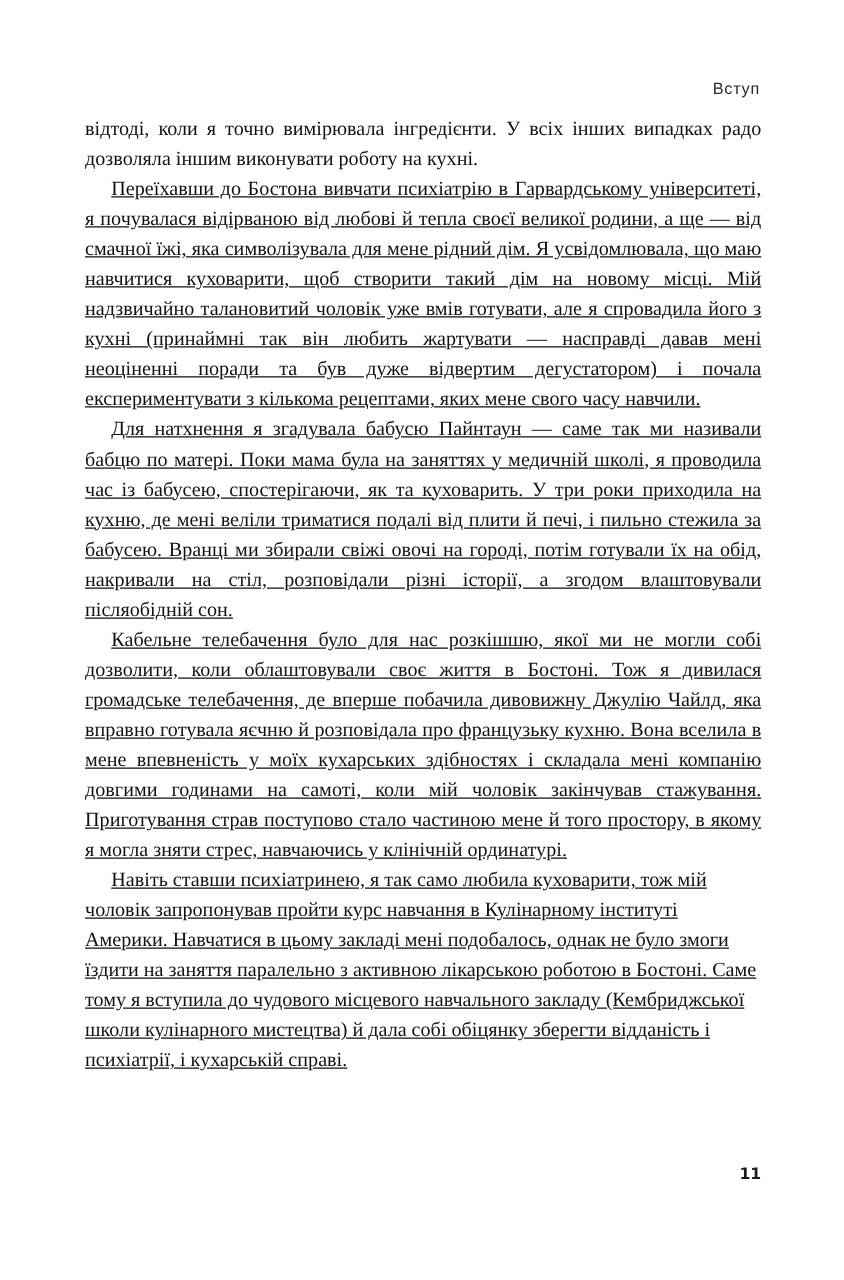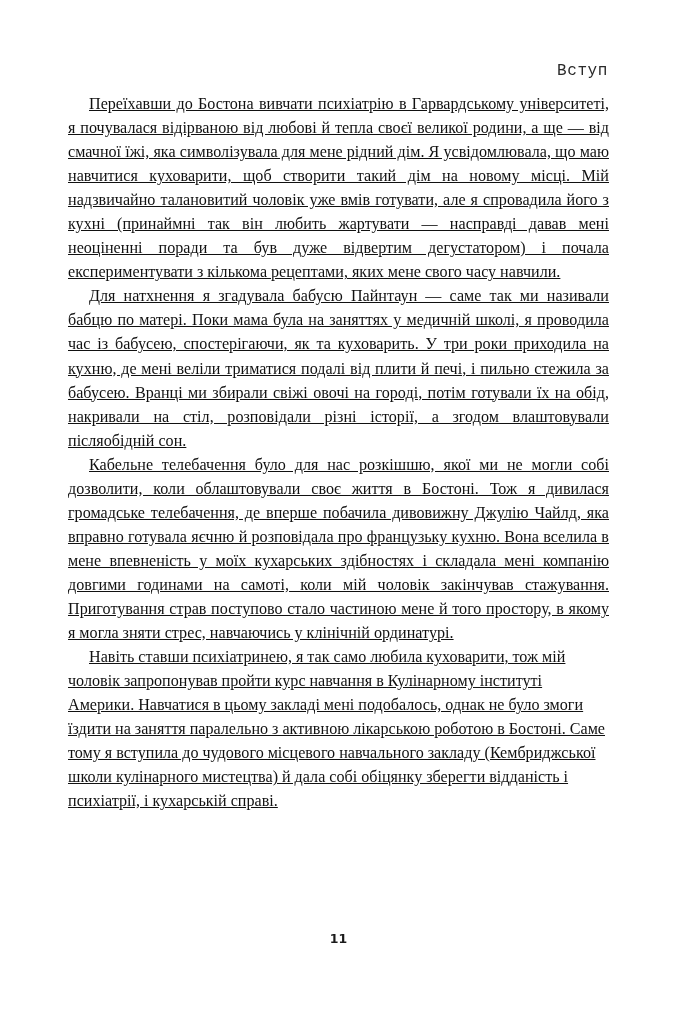--- a/index.html
+++ b/index.html
@@ -18,22 +18,22 @@
     box-sizing: border-box;
   }
 
   
   .running-head {
     position: absolute;
     top: 64px;
     left: 68px;
     width: 540px;
     text-align: right;
-    font-family: Liberation Mono, monospace;
-    font-size: 16px;
+    font-family: Liberation Sans, sans-serif;
+    font-size: 13px;
     letter-spacing: 0.6px;
     color: #2a2a2a;
     line-height: 14px;
     white-space: nowrap;
   }
 
   
   .text-block {
     position: absolute;
     top: 92px;
@@ -59,36 +59,37 @@
   .para:last-child {
     text-align: left;
   }
 
   
   .folio {
     position: absolute;
     top: 931px;
     left: 68px;
     width: 541px;
-    text-align: center;
+    text-align: right;
     font-family: "DejaVu Sans", "Liberation Sans", sans-serif;
     font-size: 12.5px;
     font-weight: 700;
     color: #1a1a1a;
     line-height: 15px;
   }
 </style>
 </head>
 <body>
 
 <div class="page">
 
   <div class="running-head">Вступ</div>
 
   <div class="text-block">
+    <p class="para">відтоді, коли я точно вимірювала інгредієнти. У всіх інших випадках радо дозволяла іншим виконувати роботу на кухні.</p>
     <p class="para indent">Переїхавши до Бостона вивчати психіатрію в Гарвардському університеті, я почувалася відірваною від любові й тепла своєї великої родини, а ще — від смачної їжі, яка символізувала для мене рідний дім. Я усвідомлювала, що маю навчитися куховарити, щоб створити такий дім на новому місці. Мій надзвичайно талановитий чоловік уже вмів готувати, але я спровадила його з кухні (принаймні так він любить жартувати — насправді давав мені неоціненні поради та був дуже відвертим дегустатором) і почала експериментувати з кількома рецептами, яких мене свого часу навчили.</p>
     <p class="para indent">Для натхнення я згадувала бабусю Пайнтаун — саме так ми називали бабцю по матері. Поки мама була на заняттях у медичній школі, я проводила час із бабусею, спостерігаючи, як та куховарить. У три роки приходила на кухню, де мені веліли триматися подалі від плити й печі, і пильно стежила за бабусею. Вранці ми збирали свіжі овочі на городі, потім готували їх на обід, накривали на стіл, розповідали різні історії, а згодом влаштовували післяобідній сон.</p>
     <p class="para indent">Кабельне телебачення було для нас розкішшю, якої ми не могли собі дозволити, коли облаштовували своє життя в Бостоні. Тож я дивилася громадське телебачення, де вперше побачила дивовижну Джулію Чайлд, яка вправно готувала яєчню й розповідала про французьку кухню. Вона вселила в мене впевненість у моїх кухарських здібностях і складала мені компанію довгими годинами на самоті, коли мій чоловік закінчував стажування. Приготування страв поступово стало частиною мене й того простору, в якому я могла зняти стрес, навчаючись у клінічній ординатурі.</p>
     <p class="para indent">Навіть ставши психіатринею, я так само любила куховарити, тож мій чоловік запропонував пройти курс навчання в Кулінарному інституті Америки. Навчатися в цьому закладі мені подобалось, однак не було змоги їздити на заняття паралельно з активною лікарською роботою в Бостоні. Саме тому я вступила до чудового місцевого навчального закладу (Кембриджської школи кулінарного мистецтва) й дала собі обіцянку зберегти відданість і психіатрії, і кухарській справі.</p>
   </div>
 
   <div class="folio">11</div>
 
 </div>
 

